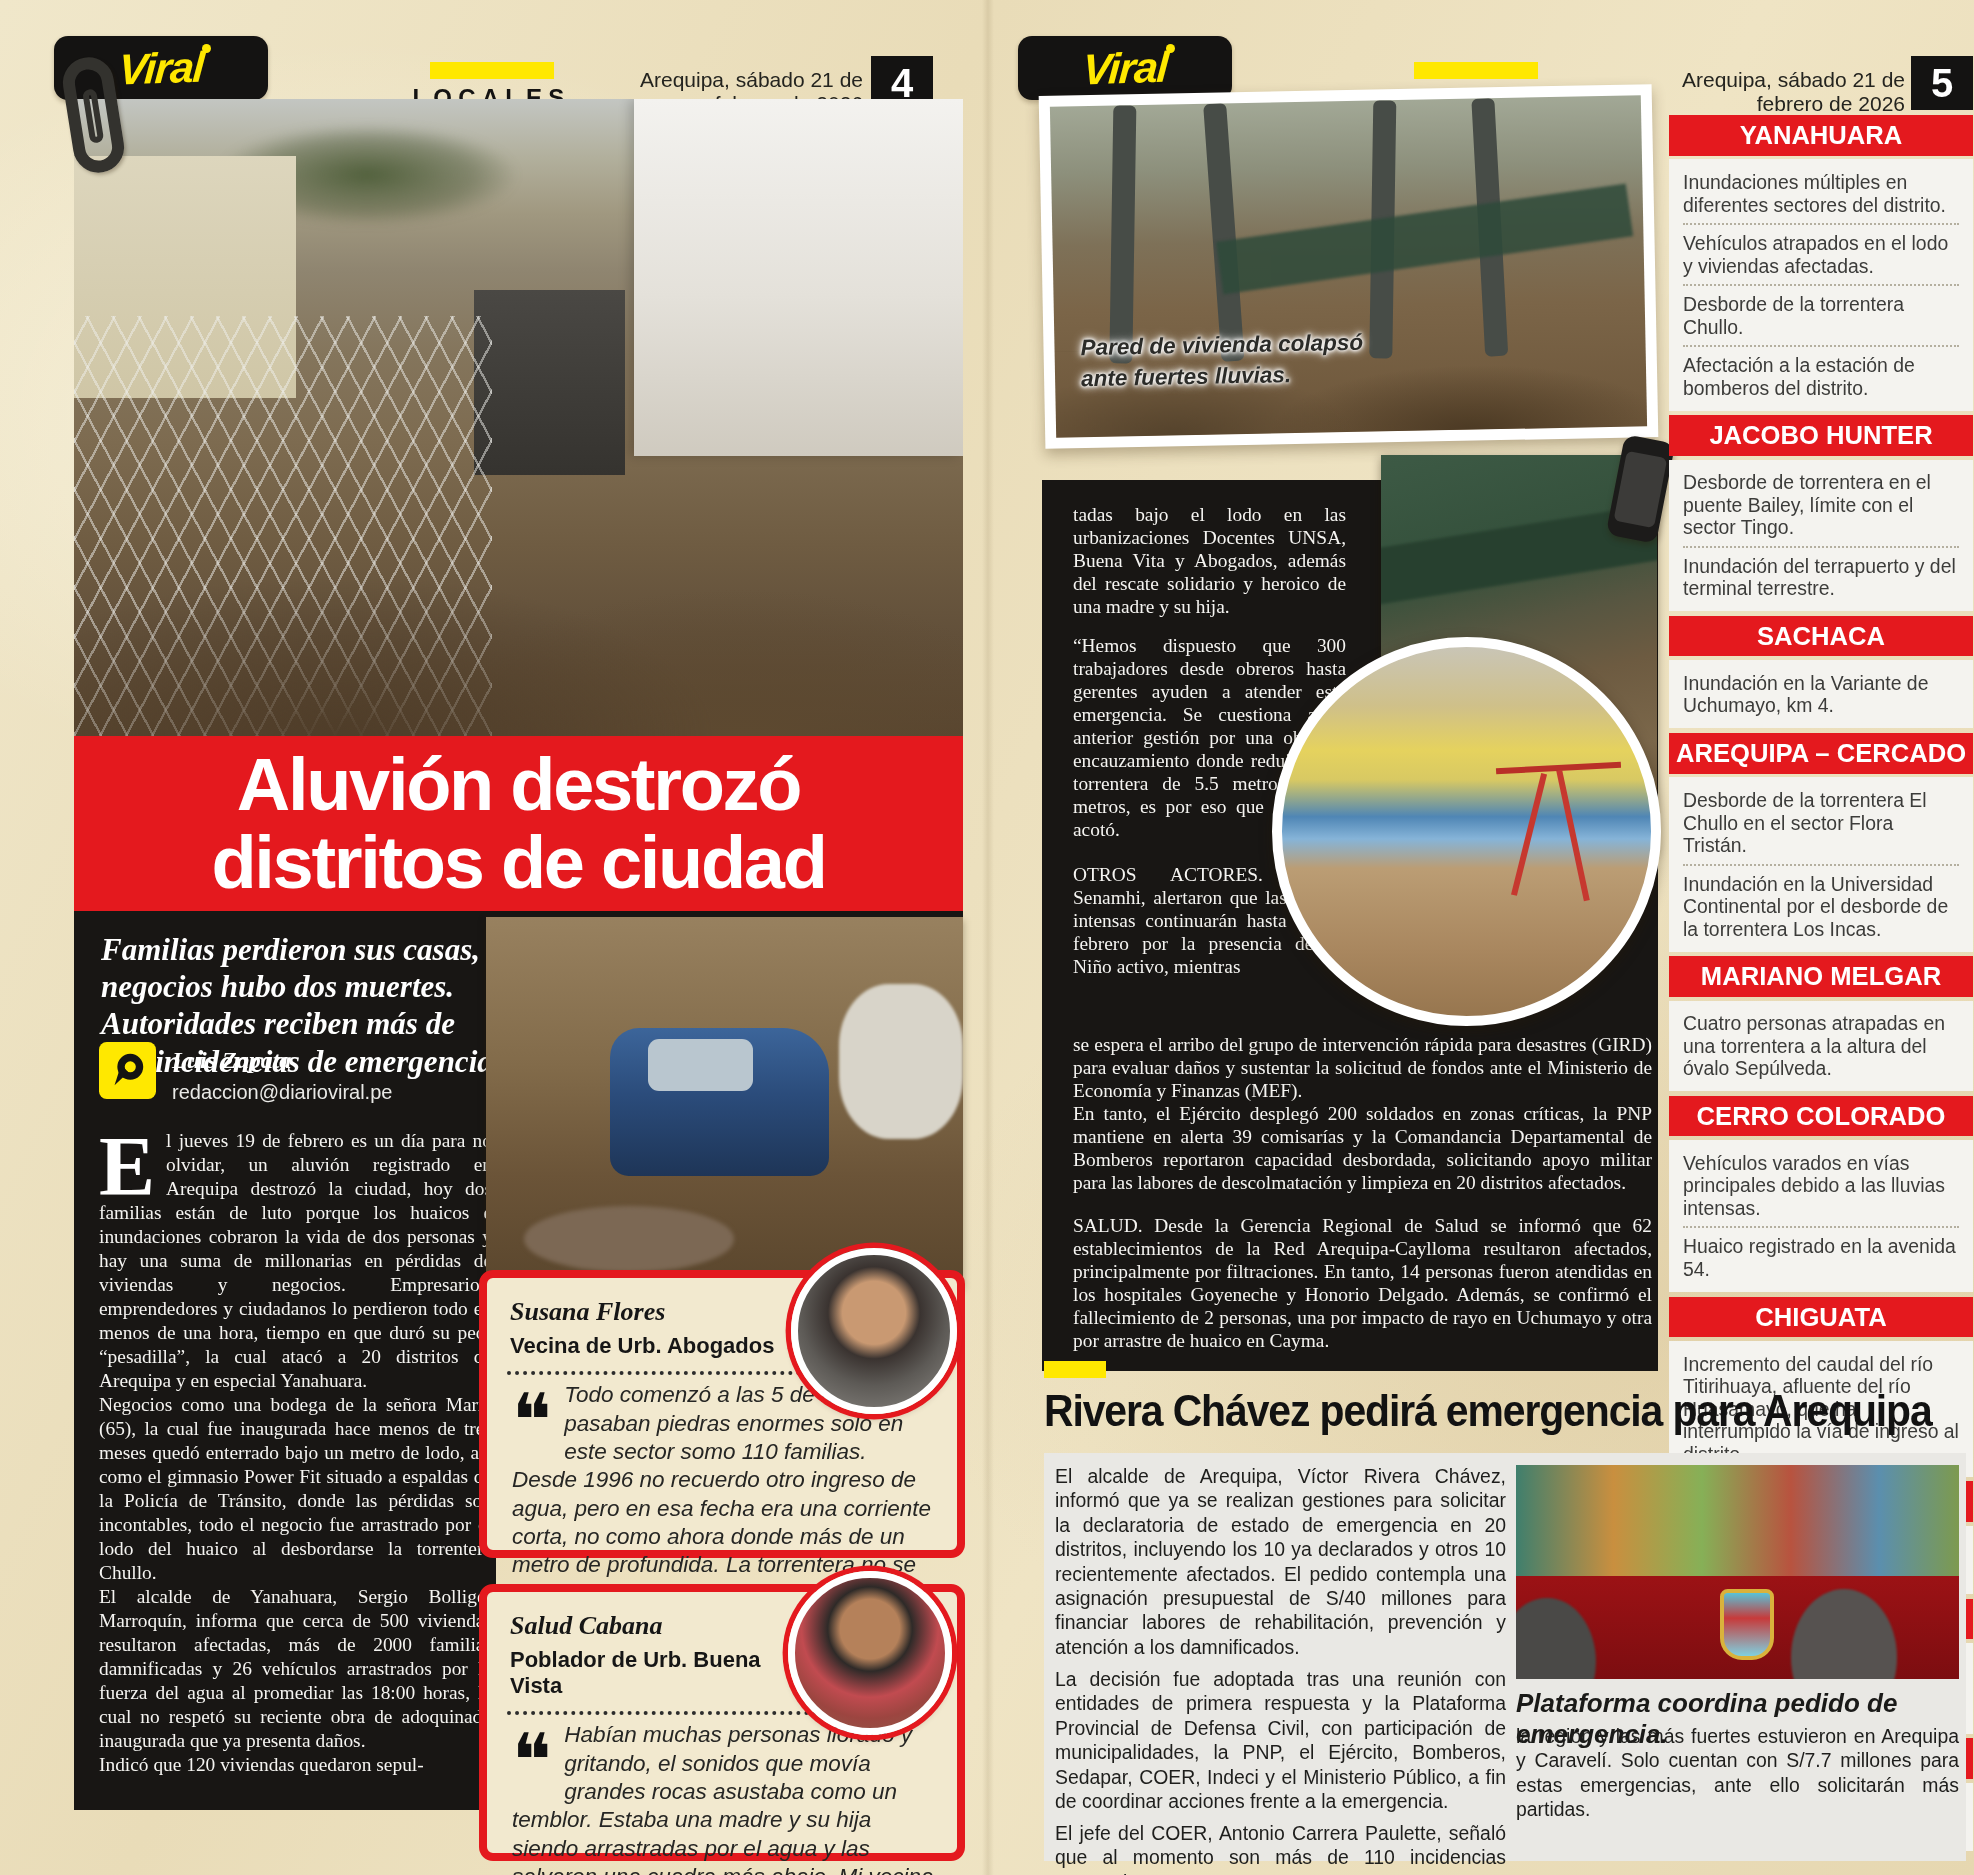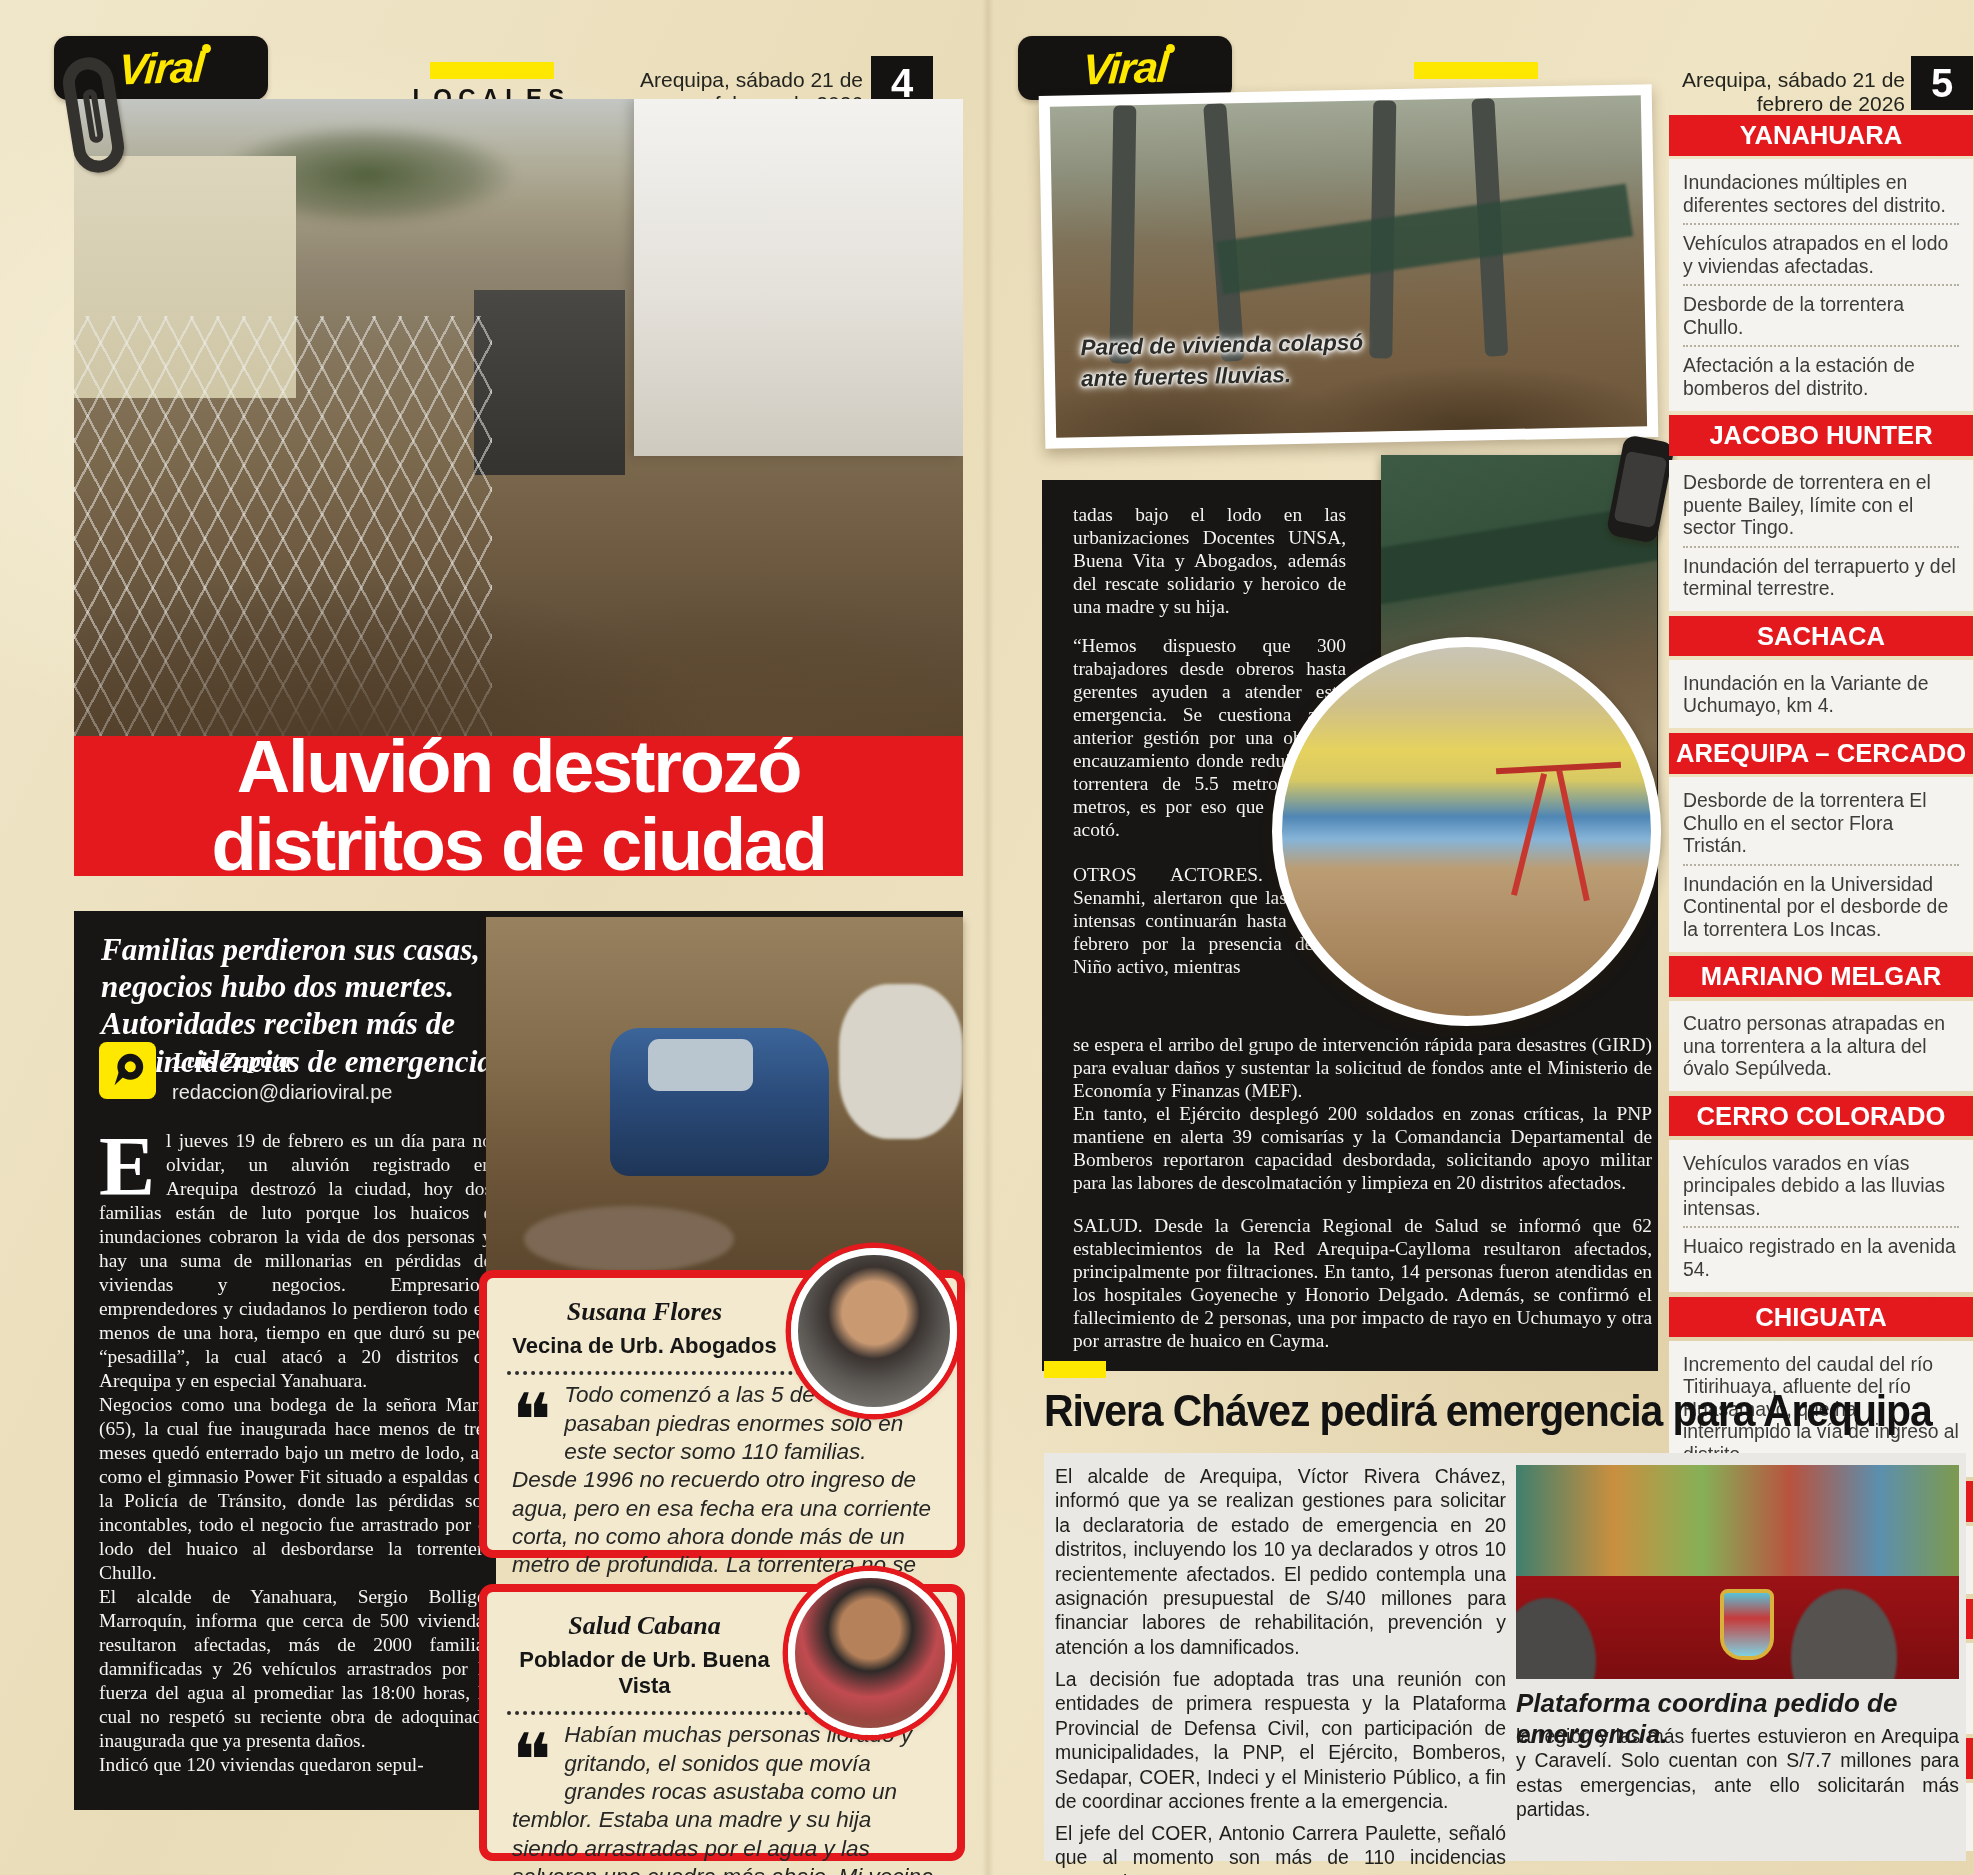--- a/index.html
+++ b/index.html
@@ -77,21 +77,21 @@
   .deck{font-family:"Liberation Serif",serif; font-style:italic; font-weight:700; font-size:31px; line-height:1.2; color:#fff;}
   .byline-ico{background:var(--yellow); border-radius:7.7px; display:flex; align-items:center; justify-content:center;}
   .byline-name{font-family:"Liberation Serif",serif; font-style:italic; font-weight:700; font-size:24px; color:#fff;}
   .byline-mail{font-size:20px; color:#e9e9e6;}
   .bodytext{font-family:"Liberation Serif",serif; font-size:19.4px; line-height:24px; color:#f5f4f1; text-align:justify;}
   .bodytext p{margin:0;}
   .dropcap{float:left; font-family:"Liberation Serif",serif; font-weight:700; font-size:84px; line-height:65px;
     color:#fff; margin:4.6px 11px 0 0;}
   
   .qbox{background:#f2e9cf; border:8.5px solid var(--red); border-radius:14px;}
-  .qhead{padding:18.6px 178px 0 23px; text-align:center;}
+  .qhead{padding:18.6px 178px 0 23px; text-align:left;}
   .qname{font-family:"Liberation Serif",serif; font-weight:700; font-style:italic; font-size:26px; color:#161616;}
   .qrole{font-weight:700; font-size:22px; color:#161616; margin-top:6.2px;}
   .qdots{border-top:4.6px dotted #2c2c2c; margin:12.4px 116px 0 20px; height:0;}
   .qtext{padding:6.2px 23px 17px 25px; font-style:italic; font-size:22.5px; line-height:1.26; color:#262624;}
   .qmark{float:left; font-family:"DejaVu Sans",sans-serif; font-size:74px; line-height:62px; color:#111; margin:7.7px 12.4px 0 0;}
   .portrait{border-radius:50%; border:7px solid #fff; box-shadow:0 0 0 5.4px var(--red), 0 3.9px 7.7px rgba(50,30,5,.3);}
   .face1{background:radial-gradient(circle at 50% 38%, #c99972 0 26%, #3a3330 38%, #5d5a56 60%, #8d8a85 100%);}
   .face2{background:radial-gradient(circle at 50% 34%, #b5815a 0 24%, #2e2a28 34%, #c14b50 55%, #9c4540 72%, #8a5f4a 100%);}
   
   .d-head{background:var(--red); color:#fff; font-weight:700; font-size:25.6px; line-height:1.1; text-align:center;
@@ -139,21 +139,21 @@
     <div class="pm-bldg-l"></div>
     <div class="pm-bldg-r"></div>
     <div class="pm-garage"></div>
     <div class="pm-fence"></div>
     <div class="pm-mud"></div>
   </div>
   <div class="abs paperclip" style="left:68px; top:57px; width:51px; height:116px;">
     <div class="paperclip-inner"></div>
   </div>
 
-  <div class="abs headline-box" style="left:74px; top:736px; width:889px; height:140px;">
+  <div class="abs headline-box" style="left:74px; top:736px; width:889px; height:175px;">
     <div class="headline">Aluvión destrozó distritos de ciudad</div>
   </div>
 
   <div class="abs black-panel" style="left:74px; top:911px; width:889px; height:379px;"></div>
   <div class="abs black-panel" style="left:74px; top:911px; width:422px; height:899px;"></div>
 
   <div class="abs deck" style="left:101px; top:931px; width:393px;">Familias perdieron sus casas, negocios hubo dos muertes. Autoridades reciben más de 109 incidencias de emergencia</div>
 
   <div class="abs byline-ico" style="left:99px; top:1042px; width:57px; height:57px;">
     <svg width="37" height="37" viewBox="0 0 40 40">

